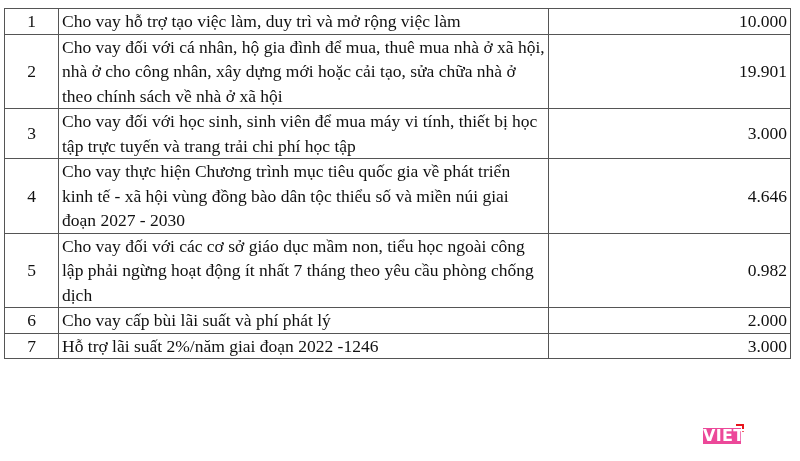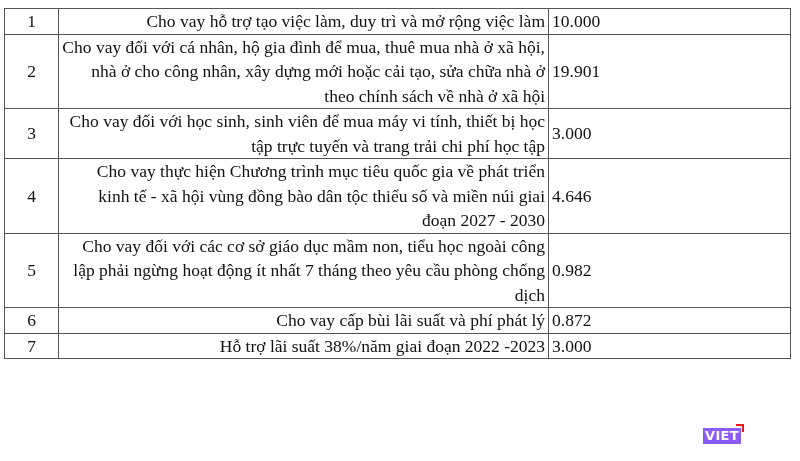--- a/index.html
+++ b/index.html
@@ -11,29 +11,29 @@
       font-size: 17.5px; line-height: 24.5px;
     }
     table.policy td, table.policy th {
       border: 1.5px solid #555; padding: 0 3px; vertical-align: middle;
     }
     table.policy th { font-weight: bold; text-align: center; height: 48px; font-size: 17.5px; }
     col.c1 { width: 54px; }
     col.c2 { width: 490px; }
     col.c3 { width: 242px; }
     td.stt { text-align: center; }
-    td.amt { text-align: left; }
-    td.desc { text-align: right; padding-left: 2px; }
+    td.amt { text-align: right; }
+    td.desc { text-align: left; padding-left: 2px; }
     tr.h1 td { height: 24px; }
     tr.h3 td { height: 72px; }
     tr.h2 td { height: 48px; }
     .logo {
       position: absolute; left: 703px; top: 428px; width: 38px; height: 16px;
-      background: #8b5cf6; color: #fff; font-family: "DejaVu Sans", sans-serif;
-      font-weight: bold; font-size: 13px; line-height: 16px; text-align: center;
+      background: #ec4899; color: #fff; font-family: "DejaVu Sans", sans-serif;
+      font-weight: bold; font-size: 16px; line-height: 16px; text-align: center;
       letter-spacing: 0.3px;
     }
     .logo-corner {
       position: absolute; left: 736px; top: 424px; width: 8px; height: 8px;
       border-top: 2px solid #e8141c; border-right: 2px solid #e8141c; box-sizing: border-box;
     }
   </style>
 </head>
 <body>
 
@@ -65,24 +65,24 @@
     <td class="amt">4.646</td>
   </tr>
   <tr class="h3">
     <td class="stt">5</td>
     <td class="desc">Cho vay đối với các cơ sở giáo dục mầm non, tiểu học ngoài công lập phải ngừng hoạt động ít nhất 7 tháng theo yêu cầu phòng chống dịch</td>
     <td class="amt">0.982</td>
   </tr>
   <tr class="h1">
     <td class="stt">6</td>
     <td class="desc">Cho vay cấp bùi lãi suất và phí phát lý</td>
-    <td class="amt">0.872</td>
+    <td class="amt">2.000</td>
   </tr>
   <tr class="h1">
     <td class="stt">7</td>
-    <td class="desc">Hỗ trợ lãi suất 38%/năm giai đoạn 2022 -2023</td>
+    <td class="desc">Hỗ trợ lãi suất 2%/năm giai đoạn 2022 -1246</td>
     <td class="amt">3.000</td>
   </tr>
 </tbody>
   </table>
 
 <div class="logo-corner"></div>
 <div class="logo">VIET</div>
 
 </body></html>

